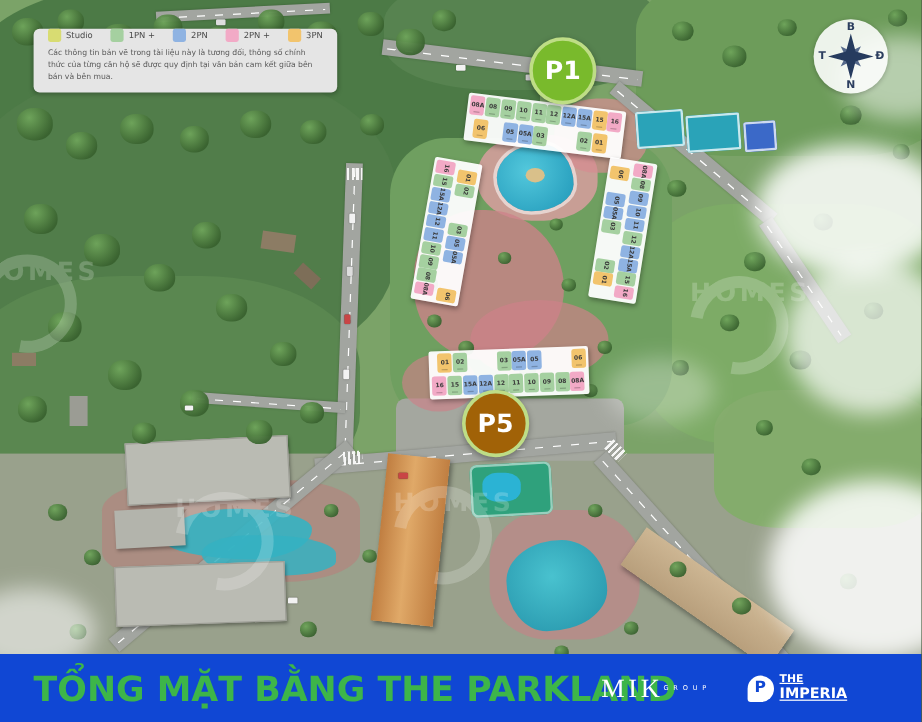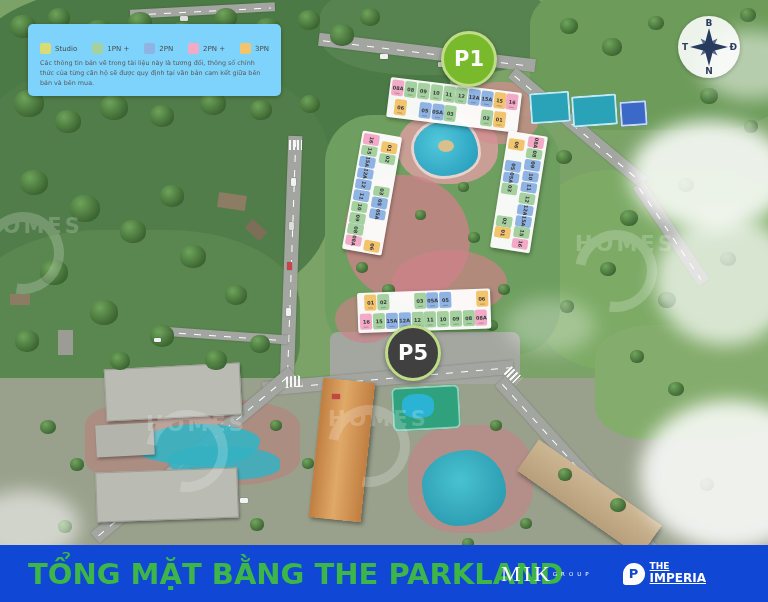--- a/index.html
+++ b/index.html
@@ -48,22 +48,22 @@
   #b-p3 .bline:nth-child(2){margin-top:5px;}
 
   
   .marker{position:absolute;width:50px;height:50px;border-radius:50%;
     border:3px solid #bedd86;display:flex;align-items:center;justify-content:center;
     color:#fff;font-weight:800;font-size:21px;box-shadow:0 2px 5px rgba(0,0,0,.35);}
   #m-p1{left:441px;top:31px;} #m-p2{left:540px;top:182px;}
   #m-p3{left:310px;top:144px;} #m-p5{left:385px;top:325px;}
 
   
-  .legend{position:absolute;left:28px;top:24px;width:253px;background:#7dd3fc;border-radius:5px;
-    box-shadow:0 1px 4px rgba(0,0,0,.3);padding:19px 12px 7px 12px;box-sizing:border-box;}
+  .legend{position:absolute;left:28px;top:24px;width:253px;background:#e5e5e5;border-radius:5px;
+    box-shadow:0 1px 4px rgba(0,0,0,.3);padding:0 12px 7px 12px;box-sizing:border-box;}
   #legend-items{display:flex;justify-content:space-between;align-items:center;margin-bottom:5px;}
   .leg-item{display:flex;align-items:center;gap:4px;}
   .swatch{width:11px;height:11px;border-radius:2px;flex:none;}
   .leg-label{font-size:7px;color:#4a4a4a;}
   .legend p{margin:0;font-size:6.4px;line-height:1.55;color:#5a5a5a;}
 
   
   .compass{position:absolute;left:678px;top:16px;width:62px;height:62px;border-radius:50%;
     background:rgba(255,255,255,.88);box-shadow:0 1px 4px rgba(0,0,0,.25);}
   .compass svg{position:absolute;left:9px;top:9px;}
@@ -454,21 +454,21 @@
           <div class="cell" style="background: rgb(165, 208, 160);">
             <span>08</span>
           </div>
           <div class="cell" style="background: rgb(242, 170, 198);">
             <span>08A</span>
           </div>
         </div>
       </div>
 
     <div class="marker" id="m-p1" style="background: rgb(121, 186, 44);">P1</div>
-    <div class="marker" id="m-p5" style="background: #404040;">P5</div>
+    <div class="marker" id="m-p5" style="background: #a16207;">P5</div>
 
     <div class="legend">
       <div id="legend-items">
           <div class="leg-item">
             <span class="swatch" style="background: rgb(216, 220, 114);"></span>
             <span class="leg-label">Studio</span>
           </div>
           <div class="leg-item">
             <span class="swatch" style="background: rgb(165, 208, 160);"></span>
             <span class="leg-label">1PN +</span>

